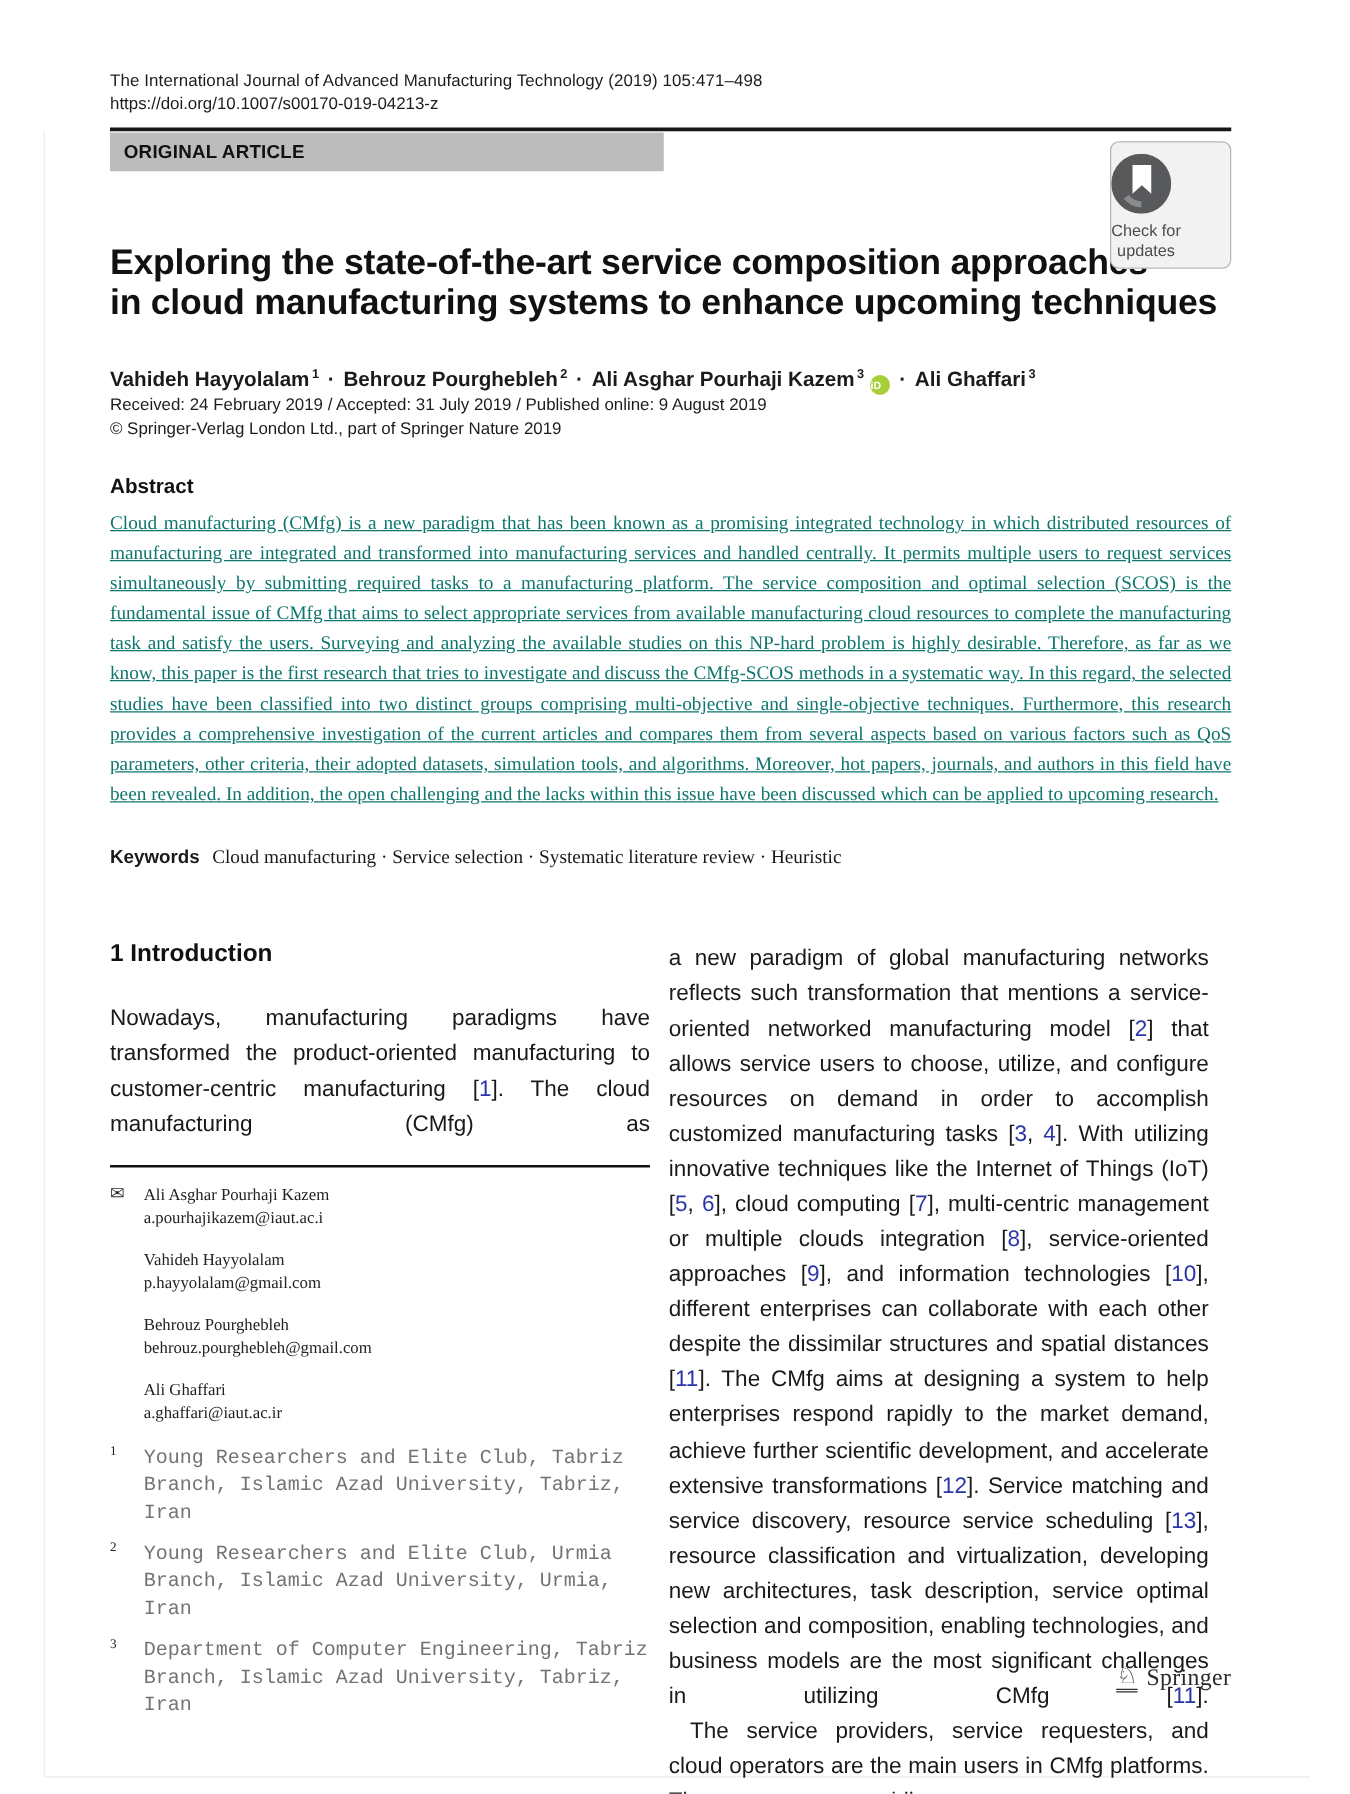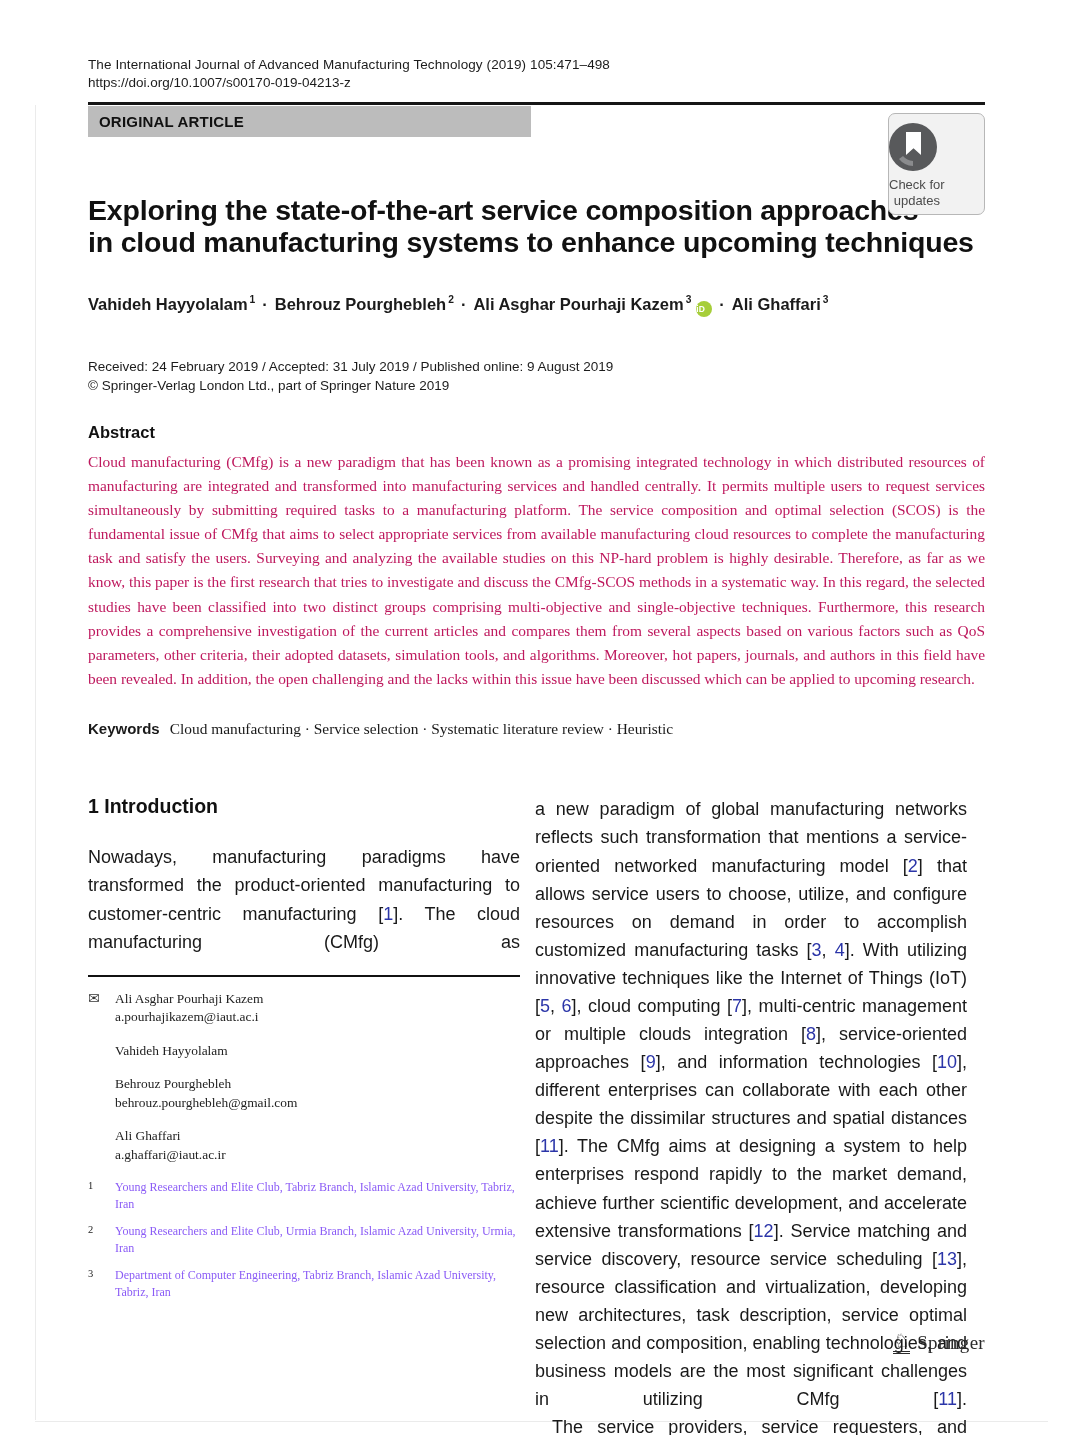--- a/index.html
+++ b/index.html
@@ -44,28 +44,29 @@
   .authors { margin-top:35px; font-size:16.5px; font-weight:bold; color:#1b1b1b; }
   .authors sup { font-size:62%; margin-left:2px; }
   .authors .dot { margin:0 7px; }
   .orcid {
     display:inline-block; width:16px; height:16px; border-radius:50%;
     background:#a6ce39; color:#fff; font-size:8.5px; font-weight:bold;
     line-height:16px; vertical-align:-2px; margin-left:5px;
     font-family:"Liberation Sans", sans-serif; cursor:pointer;
   }
 
-  .dates { margin-top:42px; font-size:13.5px; color:#1c1c1c; }
+  .dates { font-size:13.5px; color:#1c1c1c; }
   .copyright { margin-top:4px; font-size:13.5px; color:#1c1c1c; }
 
   .abstract-heading { margin-top:30px; font-size:16.5px; font-weight:bold; color:#111; }
   .abstract-body {
     margin-top:8px; font-family:"Liberation Serif", serif;
-    font-size:15.4px; line-height:1.57; color:#be185d;
+    font-size:15.4px; line-height:1.57; color:#0f766e;
     text-align:justify;
+    text-decoration:underline;
   }
 
   .keywords { margin-top:29px; font-size:15.4px; }
   .keywords .kw-label { font-family:"Liberation Sans", sans-serif; font-weight:bold; font-size:15px; margin-right:10px; }
   .keywords .kw-text { font-family:"Liberation Serif", serif; color:#191919; }
 
   .columns { margin-top:57px; display:flex; gap:15px; }
   .col { width:432px; }
 
   .intro-heading { font-size:19.5px; font-weight:bold; color:#111; }
@@ -79,21 +80,21 @@
 
   .footnote { margin-top:19px; border-top:2px solid #111; padding-top:13px; }
   .fn-row { display:flex; margin-bottom:15px; }
   .fn-icon-col { width:27px; flex:0 0 27px; font-family:"DejaVu Sans", sans-serif; font-size:14px; color:#333; }
   .fn-body { font-family:"Liberation Serif", serif; font-size:13.4px; line-height:1.38; color:#222; }
   .fn-name {}
   .fn-email { cursor:pointer; }
   .contact-block { margin-left:27px; margin-bottom:15px; }
   .affil-row { display:flex; margin-top:11px; }
   .affil-sup { width:27px; flex:0 0 27px; font-family:"Liberation Serif", serif; font-size:10.5px; color:#222; padding-top:1px; }
-  .affil-text { font-family:Liberation Serif, serif; font-size:12px; line-height:1.38; color:#8b5cf6; }
+  .affil-text { font-family:Liberation Mono, monospace; font-size:16px; line-height:1.38; color:#737373; }
 
   .rp2 { text-indent:17px; margin-top:0; }
 
   .springer {
     position:absolute; top:1331px; right:95px;
     display:flex; align-items:flex-end; gap:7px;
   }
   .knight {
     font-family:"DejaVu Sans", sans-serif; font-size:19px; color:#2b2b2b;
     border-bottom:3px double #2b2b2b; line-height:1; padding-bottom:1px;
@@ -158,20 +159,21 @@
         <div class="fn-row">
           <div class="fn-icon-col">✉</div>
           <div class="fn-body">
             <div class="fn-name">Ali Asghar Pourhaji Kazem</div>
             <div class="fn-email">a.pourhajikazem@iaut.ac.i</div>
           </div>
         </div>
 
         <div class="contact-block fn-body">
           <div class="fn-name">Vahideh Hayyolalam</div>
+          <div class="fn-email">p.hayyolalam@gmail.com</div>
         </div>
         <div class="contact-block fn-body">
           <div class="fn-name">Behrouz Pourghebleh</div>
           <div class="fn-email">behrouz.pourghebleh@gmail.com</div>
         </div>
         <div class="contact-block fn-body">
           <div class="fn-name">Ali Ghaffari</div>
           <div class="fn-email">a.ghaffari@iaut.ac.ir</div>
         </div>
 

